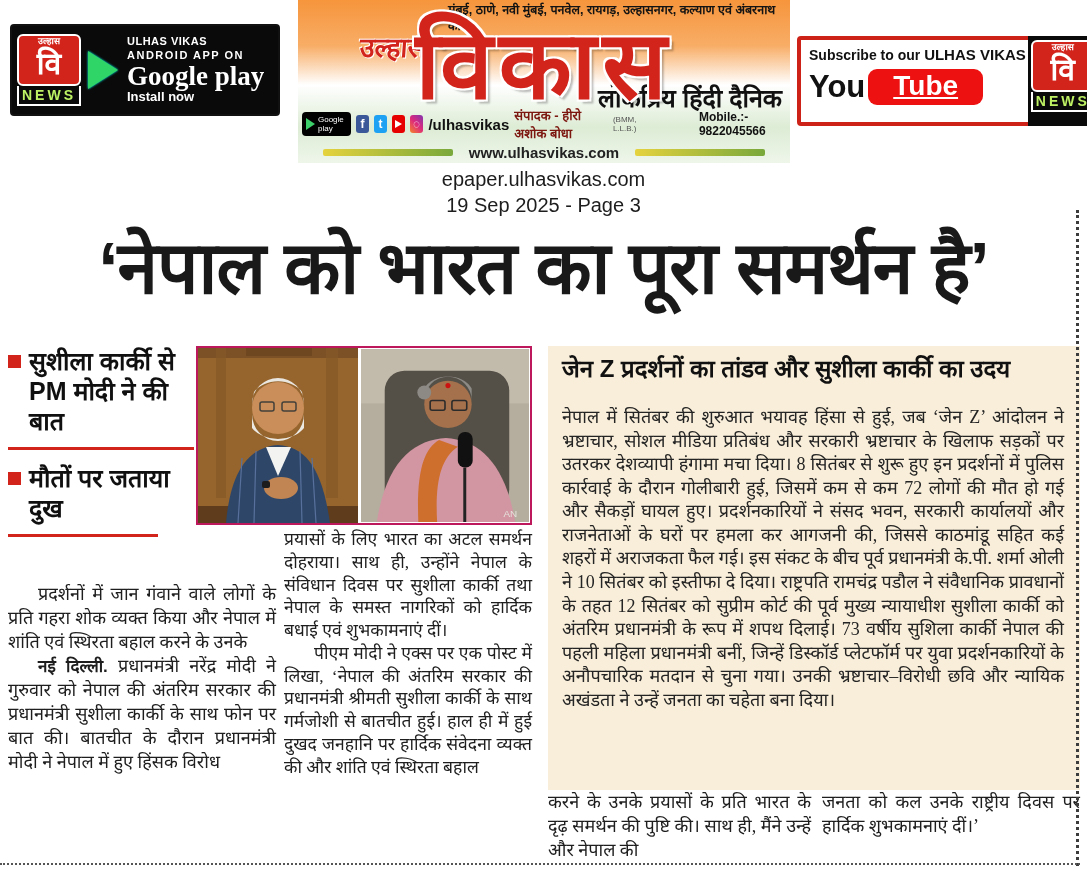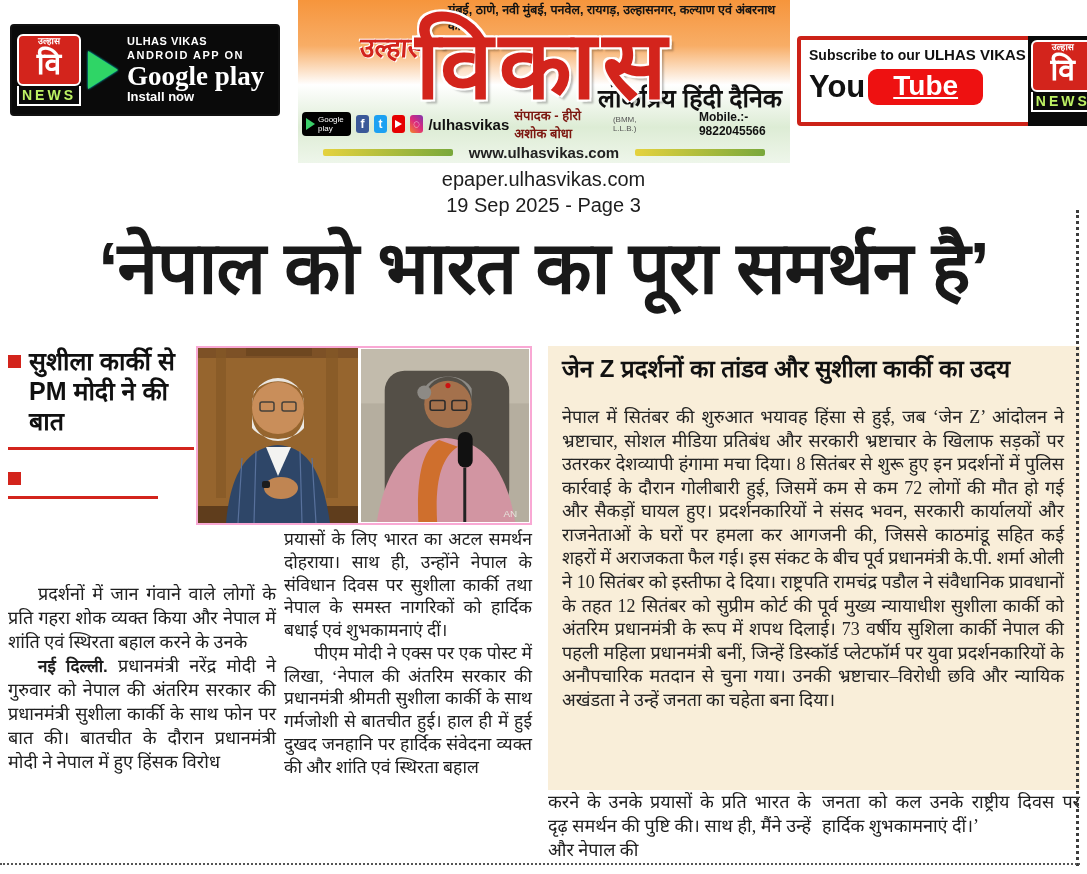--- a/index.html
+++ b/index.html
@@ -63,21 +63,21 @@
   
   .headline { position:absolute; left:0; top:206px; width:100%; height:116px; display:flex; align-items:center; justify-content:center;
     font-size:73px; font-weight:900; color:#191919; white-space:nowrap; letter-spacing:-1px; }
   
   .serif { font-family:"Liberation Serif","DejaVu Serif",serif; }
   .subheads { position:absolute; left:8px; top:346px; width:184px; }
   .subhead-item { display:flex; gap:8px; font-size:25px; font-weight:800; line-height:1.2; color:#101010; }
   .bullet { flex:0 0 13px; width:13px; height:13px; background:#d3241c; margin-top:9px; }
   .red-rule { height:3px; background:#d3241c; margin:11px 0 13px; }
   .rule1 { width:186px; } .rule2 { width:150px; }
-  .photo { position:absolute; left:196px; top:346px; width:336px; height:179px; border:2px solid #f9a8d4; background:#fff; display:flex; gap:3px; }
+  .photo { position:absolute; left:196px; top:346px; width:336px; height:179px; border:2px solid #be185d; background:#fff; display:flex; gap:3px; }
   .photo svg { display:block; height:100%; }
   .bodycol { position:absolute; text-align:justify; color:#1e1e1e; }
   .bodycol p { text-indent:30px; margin:0; }
   .bodycol p.noindent { text-indent:0; }
   .col1 { left:8px; top:583px; width:268px; font-size:18px; line-height:1.33; }
   .col2 { left:284px; top:528px; width:248px; font-size:17.5px; line-height:1.3; }
   .col3 { left:548px; top:791px; width:263px; font-size:18px; line-height:1.33; }
   .col4 { left:822px; top:791px; width:258px; font-size:18px; line-height:1.33; }
   .dateline { font-weight:bold; font-family:"Liberation Sans","DejaVu Sans",sans-serif; font-size:17px; }
   .sidebox { position:absolute; left:548px; top:346px; width:532px; height:444px; background:#f9eed9; padding:8px 16px 10px 14px; overflow:hidden; }
@@ -166,20 +166,21 @@
   <div class="headline">‘नेपाल को भारत का पूरा समर्थन है’</div>
 
   <div class="subheads">
     <div class="subhead-item">
       <span class="bullet"></span>
       <span>सुशीला कार्की से PM मोदी ने की बात</span>
     </div>
     <div class="red-rule rule1"></div>
     <div class="subhead-item">
       <span class="bullet"></span>
+      <span>मौतों पर जताया दुख</span>
     </div>
     <div class="red-rule rule2"></div>
   </div>
 
   <div class="photo">
     <svg viewBox="0 0 160 175" width="160">
       <rect width="160" height="175" fill="#96652e"></rect>
       <rect x="0" y="0" width="160" height="10" fill="#7d5126"></rect>
       <rect x="18" y="0" width="10" height="150" fill="#855827" opacity=".7"></rect>
       <rect x="128" y="0" width="12" height="150" fill="#855827" opacity=".7"></rect>

